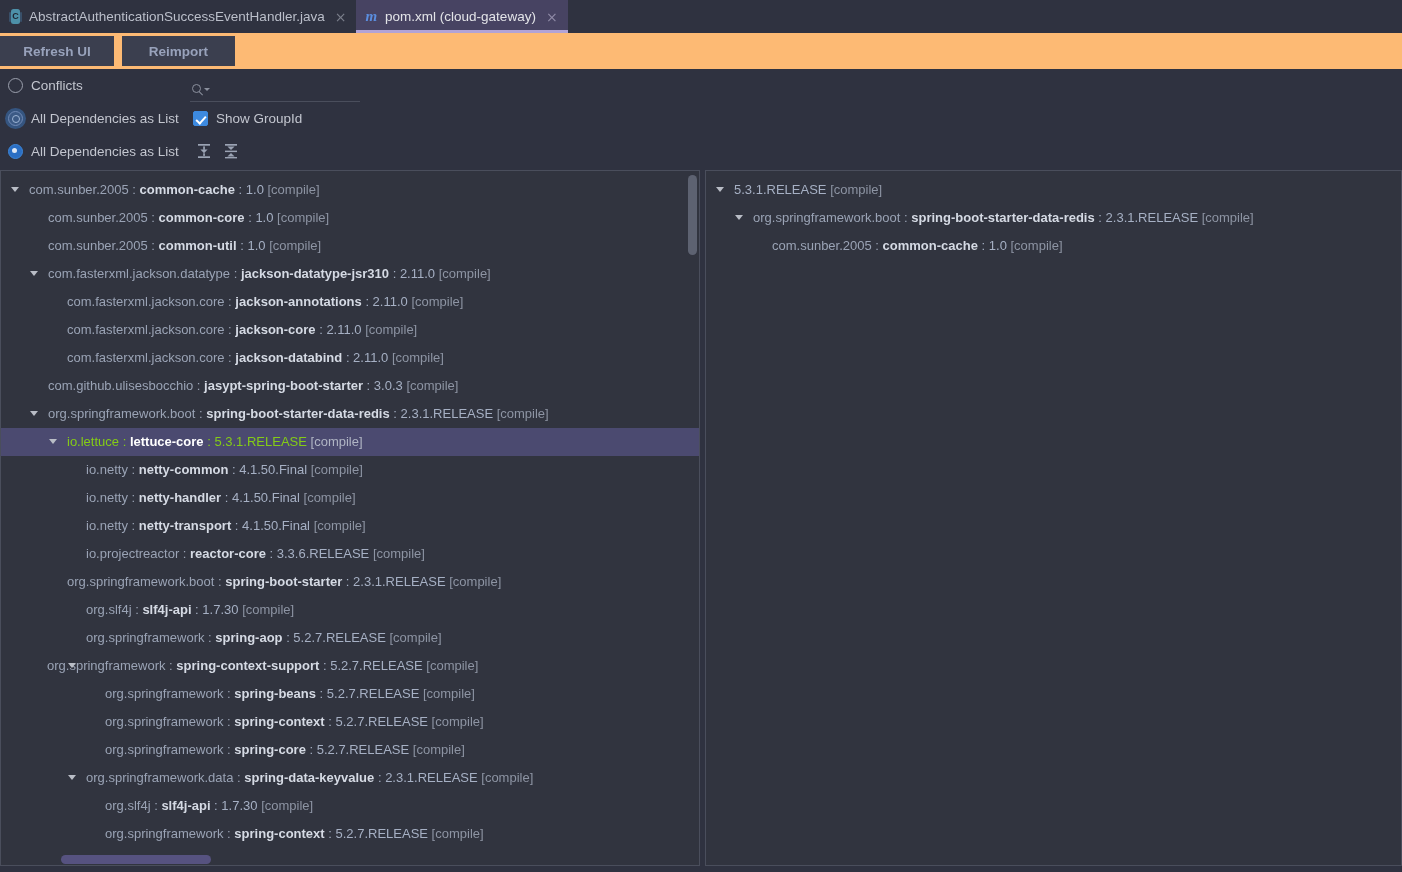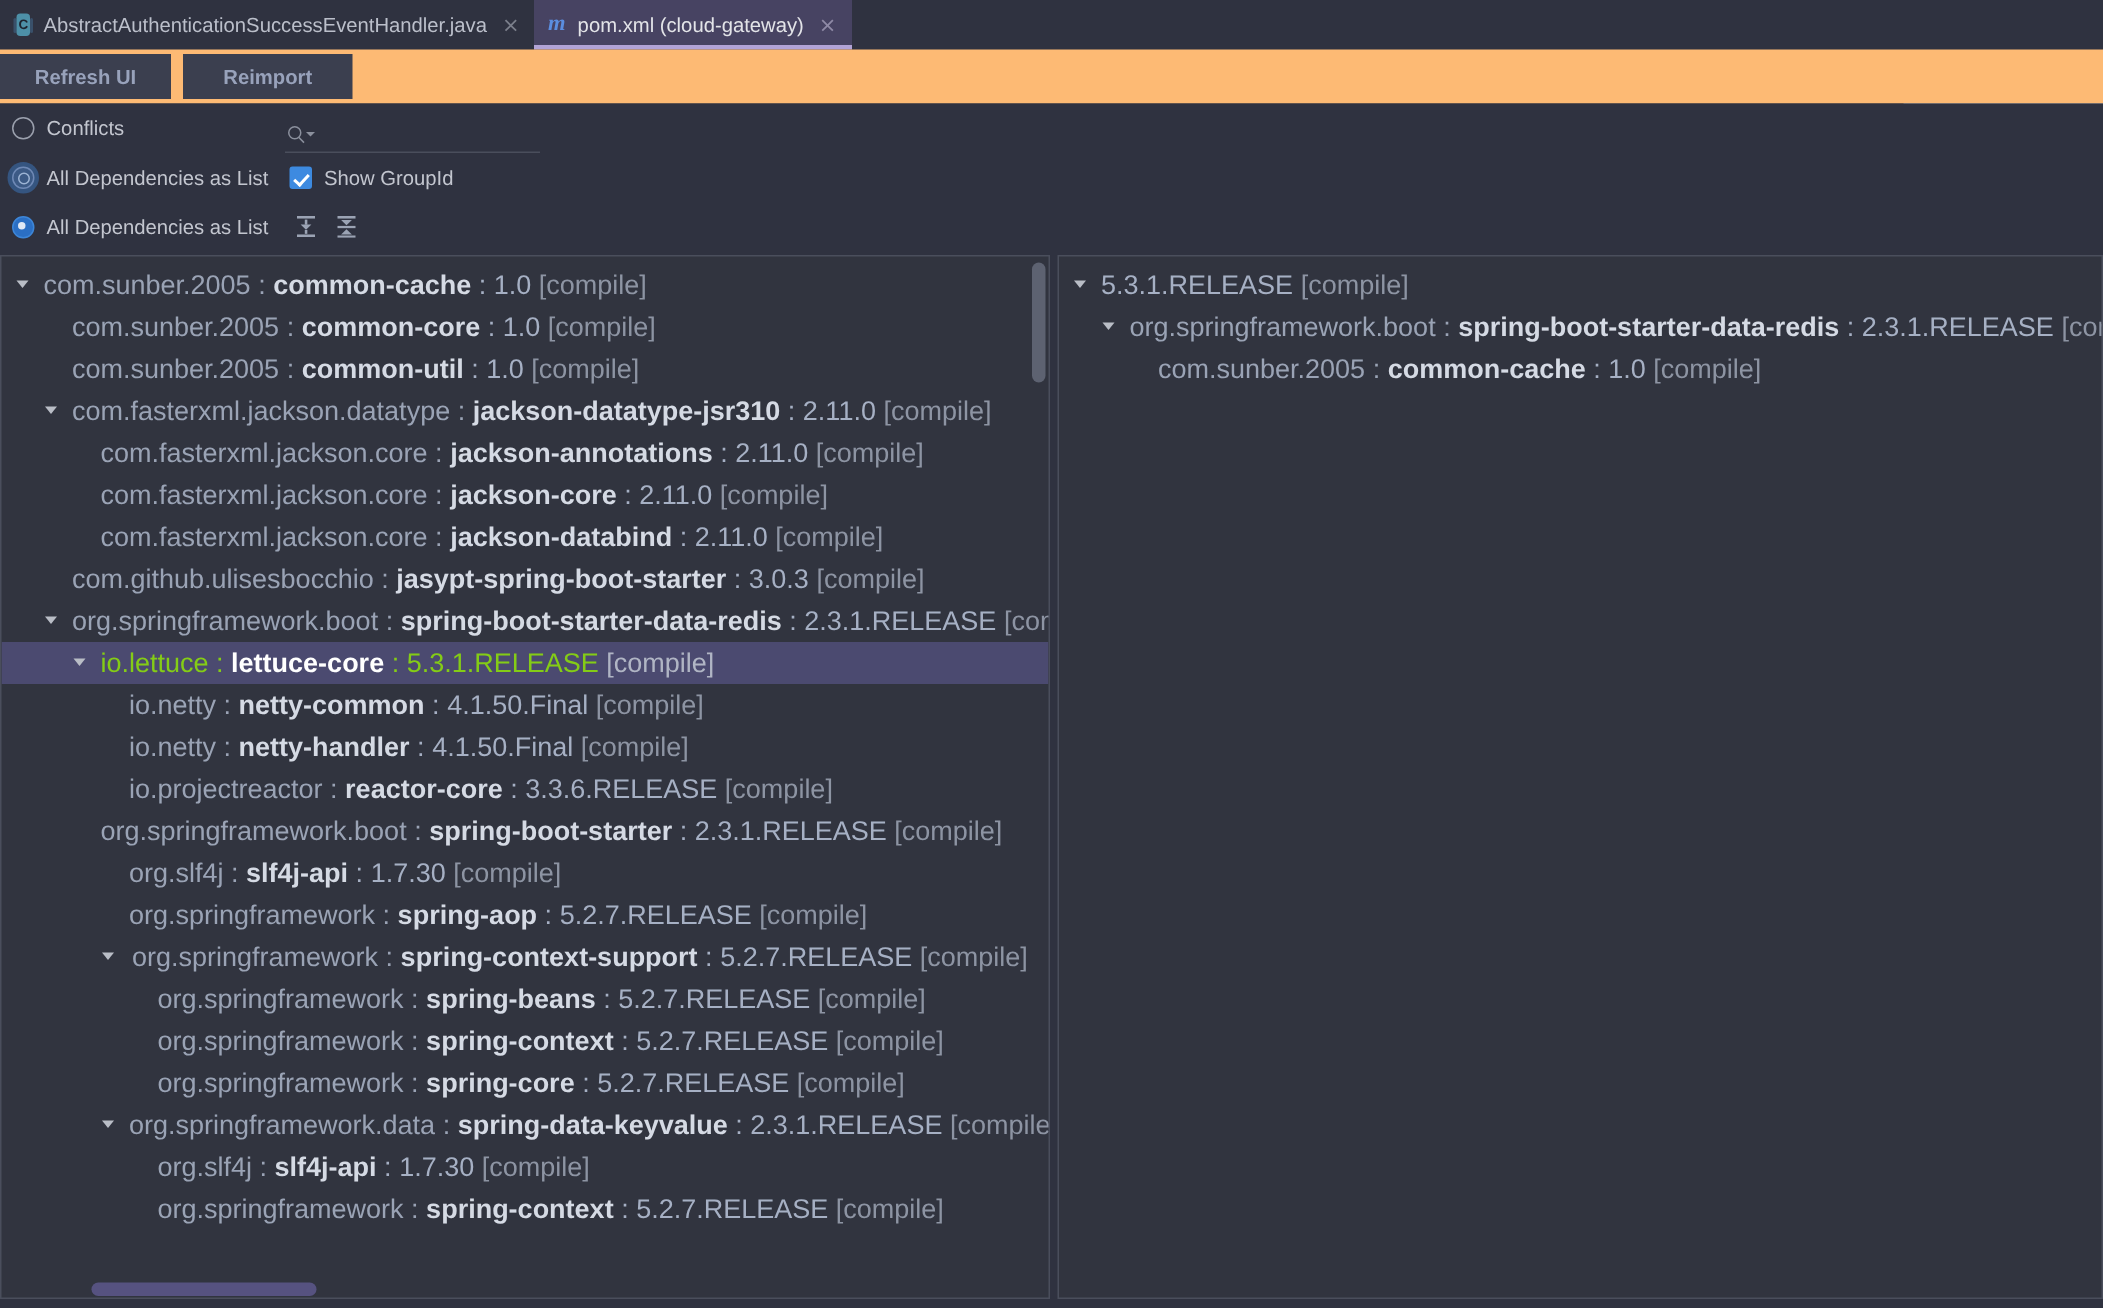--- a/index.html
+++ b/index.html
@@ -302,21 +302,21 @@
   .tree {
     position: relative;
     width: 100%;
     height: 100%;
     padding-top: 5px;
   }
   .node {
     position: relative;
     height: 28px;
     line-height: 28px;
-    font-size: 18px;
+    font-size: 13px;
     color: #a6b0c4;
     white-space: nowrap;
     display: block;
   }
   .node.selected { background: #4b4a70; }
   .node .arrow {
     position: absolute;
     top: 11px;
     width: 0; height: 0;
     border-left: 4.6px solid transparent;
@@ -440,25 +440,26 @@
       <div class="node"><span class="lbl" style="margin-left: 47px;"><span class="g">com.sunber.2005</span><span class="g"> : </span><span class="a">common-util</span><span class="v"> : </span><span class="v">1.0</span> <span class="s">[compile]</span></span></div>
       <div class="node"><span class="arrow" style="left: 29px;"></span><span class="lbl" style="margin-left: 47px;"><span class="g">com.fasterxml.jackson.datatype</span><span class="g"> : </span><span class="a">jackson-datatype-jsr310</span><span class="v"> : </span><span class="v">2.11.0</span> <span class="s">[compile]</span></span></div>
       <div class="node"><span class="lbl" style="margin-left: 66px;"><span class="g">com.fasterxml.jackson.core</span><span class="g"> : </span><span class="a">jackson-annotations</span><span class="v"> : </span><span class="v">2.11.0</span> <span class="s">[compile]</span></span></div>
       <div class="node"><span class="lbl" style="margin-left: 66px;"><span class="g">com.fasterxml.jackson.core</span><span class="g"> : </span><span class="a">jackson-core</span><span class="v"> : </span><span class="v">2.11.0</span> <span class="s">[compile]</span></span></div>
       <div class="node"><span class="lbl" style="margin-left: 66px;"><span class="g">com.fasterxml.jackson.core</span><span class="g"> : </span><span class="a">jackson-databind</span><span class="v"> : </span><span class="v">2.11.0</span> <span class="s">[compile]</span></span></div>
       <div class="node"><span class="lbl" style="margin-left: 47px;"><span class="g">com.github.ulisesbocchio</span><span class="g"> : </span><span class="a">jasypt-spring-boot-starter</span><span class="v"> : </span><span class="v">3.0.3</span> <span class="s">[compile]</span></span></div>
       <div class="node"><span class="arrow" style="left: 29px;"></span><span class="lbl" style="margin-left: 47px;"><span class="g">org.springframework.boot</span><span class="g"> : </span><span class="a">spring-boot-starter-data-redis</span><span class="v"> : </span><span class="v">2.3.1.RELEASE</span> <span class="s">[compile]</span></span></div>
       <div class="node selected"><span class="arrow" style="left: 48px;"></span><span class="lbl" style="margin-left: 66px;"><span class="g">io.lettuce</span><span class="g"> : </span><span class="a">lettuce-core</span><span class="v"> : </span><span class="v">5.3.1.RELEASE</span> <span class="s">[compile]</span></span></div>
       <div class="node"><span class="lbl" style="margin-left: 85px;"><span class="g">io.netty</span><span class="g"> : </span><span class="a">netty-common</span><span class="v"> : </span><span class="v">4.1.50.Final</span> <span class="s">[compile]</span></span></div>
       <div class="node"><span class="lbl" style="margin-left: 85px;"><span class="g">io.netty</span><span class="g"> : </span><span class="a">netty-handler</span><span class="v"> : </span><span class="v">4.1.50.Final</span> <span class="s">[compile]</span></span></div>
+      <div class="node"><span class="lbl" style="margin-left: 85px;"><span class="g">io.netty</span><span class="g"> : </span><span class="a">netty-transport</span><span class="v"> : </span><span class="v">4.1.50.Final</span> <span class="s">[compile]</span></span></div>
       <div class="node"><span class="lbl" style="margin-left: 85px;"><span class="g">io.projectreactor</span><span class="g"> : </span><span class="a">reactor-core</span><span class="v"> : </span><span class="v">3.3.6.RELEASE</span> <span class="s">[compile]</span></span></div>
       <div class="node"><span class="lbl" style="margin-left: 66px;"><span class="g">org.springframework.boot</span><span class="g"> : </span><span class="a">spring-boot-starter</span><span class="v"> : </span><span class="v">2.3.1.RELEASE</span> <span class="s">[compile]</span></span></div>
       <div class="node"><span class="lbl" style="margin-left: 85px;"><span class="g">org.slf4j</span><span class="g"> : </span><span class="a">slf4j-api</span><span class="v"> : </span><span class="v">1.7.30</span> <span class="s">[compile]</span></span></div>
       <div class="node"><span class="lbl" style="margin-left: 85px;"><span class="g">org.springframework</span><span class="g"> : </span><span class="a">spring-aop</span><span class="v"> : </span><span class="v">5.2.7.RELEASE</span> <span class="s">[compile]</span></span></div>
-      <div class="node"><span class="arrow" style="left: 67px;"></span><span class="lbl" style="margin-left: 87px;"><span class="g">org.springframework</span><span class="g"> : </span><span class="a">spring-context-support</span><span class="v"> : </span><span class="v">5.2.7.RELEASE</span> <span class="s">[compile]</span></span></div>
+      <div class="node"><span class="arrow" style="left: 67px;"></span><span class="lbl" style="margin-left: 46px;"><span class="g">org.springframework</span><span class="g"> : </span><span class="a">spring-context-support</span><span class="v"> : </span><span class="v">5.2.7.RELEASE</span> <span class="s">[compile]</span></span></div>
       <div class="node"><span class="lbl" style="margin-left: 104px;"><span class="g">org.springframework</span><span class="g"> : </span><span class="a">spring-beans</span><span class="v"> : </span><span class="v">5.2.7.RELEASE</span> <span class="s">[compile]</span></span></div>
       <div class="node"><span class="lbl" style="margin-left: 104px;"><span class="g">org.springframework</span><span class="g"> : </span><span class="a">spring-context</span><span class="v"> : </span><span class="v">5.2.7.RELEASE</span> <span class="s">[compile]</span></span></div>
       <div class="node"><span class="lbl" style="margin-left: 104px;"><span class="g">org.springframework</span><span class="g"> : </span><span class="a">spring-core</span><span class="v"> : </span><span class="v">5.2.7.RELEASE</span> <span class="s">[compile]</span></span></div>
       <div class="node"><span class="arrow" style="left: 67px;"></span><span class="lbl" style="margin-left: 85px;"><span class="g">org.springframework.data</span><span class="g"> : </span><span class="a">spring-data-keyvalue</span><span class="v"> : </span><span class="v">2.3.1.RELEASE</span> <span class="s">[compile]</span></span></div>
       <div class="node"><span class="lbl" style="margin-left: 104px;"><span class="g">org.slf4j</span><span class="g"> : </span><span class="a">slf4j-api</span><span class="v"> : </span><span class="v">1.7.30</span> <span class="s">[compile]</span></span></div>
       <div class="node"><span class="lbl" style="margin-left: 104px;"><span class="g">org.springframework</span><span class="g"> : </span><span class="a">spring-context</span><span class="v"> : </span><span class="v">5.2.7.RELEASE</span> <span class="s">[compile]</span></span></div>
     </div>
   <div id="vscroll-left"></div>
   <div id="hscroll-left"></div>
 </div>

